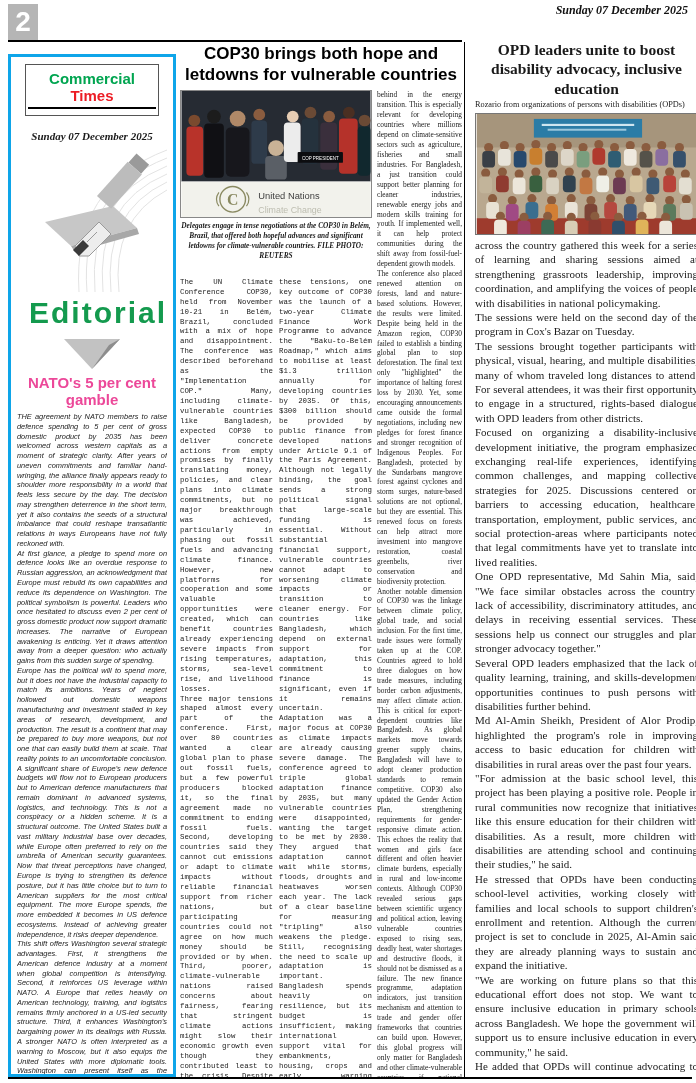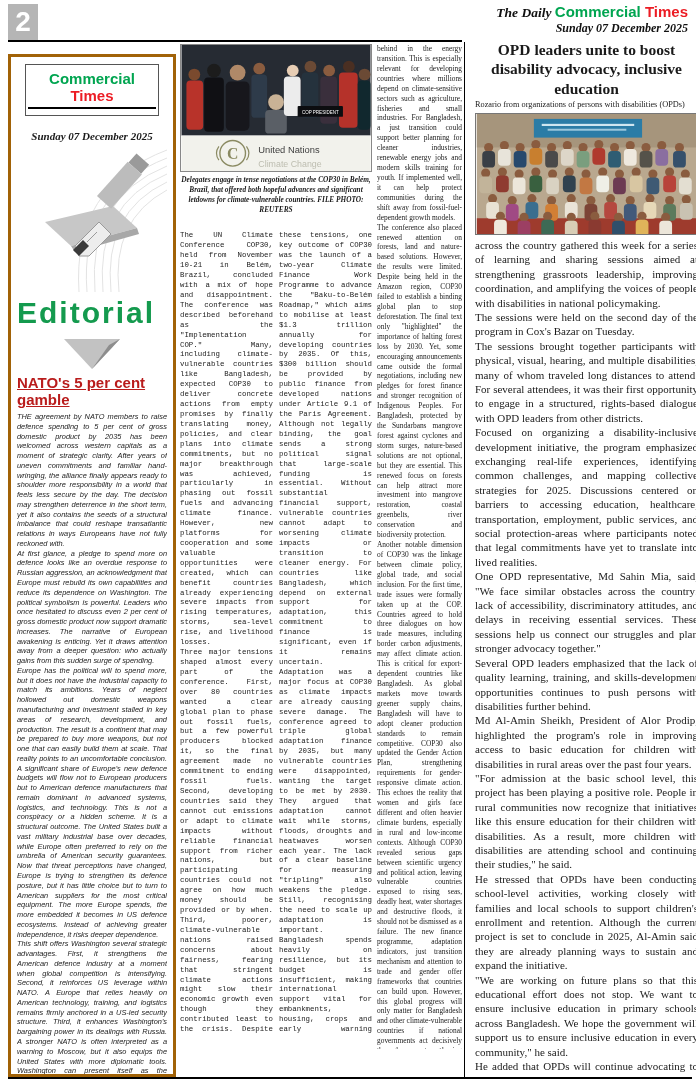--- a/index.html
+++ b/index.html
@@ -11,32 +11,32 @@
   .masthead{position:absolute;right:8px;top:3px;text-align:right;}
   .mh-title{font-size:15px;line-height:17px;}
   .mh-daily{font-family:"Liberation Serif",serif;font-style:italic;font-weight:bold;color:#111;font-size:13.5px;}
   .mh-green{font-family:"Liberation Sans",sans-serif;font-weight:bold;color:#00a550;}
   .mh-red{font-family:"Liberation Sans",sans-serif;font-weight:bold;color:#ec1c24;}
   .mh-date{font:bold italic 12px/15px "Liberation Serif",serif;color:#111;}
   .top-rule{position:absolute;left:8px;top:40px;width:454px;height:2px;background:#000;}
   .bottom-rule{position:absolute;left:8px;top:1077px;width:684px;height:2px;background:#000;}
   .divider-v{position:absolute;left:464px;top:42px;width:1px;height:1035px;background:#000;}
   
-  .editorial{position:absolute;left:8px;top:54px;width:168px;height:1023px;border:3px solid #a16207;
+  .editorial{position:absolute;left:8px;top:54px;width:168px;height:1023px;border:3px solid #0ea5e9;
              box-sizing:border-box;padding:0 6px;overflow:hidden;background:#fff;}
   .ed-logo{margin:7px auto 0;width:128px;border:1px solid #555;text-align:center;padding:5px 2px 6px;
            font:bold 15px "Liberation Sans",sans-serif;}
   .ed-logo .inner{display:inline-block;border-bottom:2px solid #000;padding:0 3px 3px;}
   .ed-date{text-align:center;font:bold italic 11px "Liberation Serif",serif;margin-top:14px;}
   .ed-art{text-align:center;margin-top:2px;}
-  .ed-label{text-align:left;font:bold 30px "Liberation Sans",sans-serif;color:#149a4e;
+  .ed-label{text-align:right;font:bold 30px "Liberation Sans",sans-serif;color:#149a4e;
             letter-spacing:2px;margin-top:0;}
   .ed-triangle{display:flex;justify-content:center;margin:8px 0 4px;}
-  .ed-headline{text-align:left;font:bold 15px "Liberation Sans",sans-serif;color:#b91c1c;
-               margin:2px 0 4px;text-decoration:underline;}
+  .ed-headline{text-align:center;font:bold 15px "Liberation Sans",sans-serif;color:#ec4899;
+               margin:2px 0 4px;}
   .ed-body{font:italic 7.4px/1.32 "Liberation Sans",sans-serif;text-align:justify;
            white-space:pre-line;color:#222;height:688px;overflow:hidden;}
   
   .cop{position:absolute;left:180px;top:44px;width:282px;height:1033px;overflow:hidden;}
   .cop-headline{font:bold 17px/1.22 "Liberation Sans",sans-serif;text-align:center;margin:0 0 5px;color:#000;}
   .cop-flex{display:flex;gap:5px;}
   .cop-left{width:192px;}
   .cop-photo svg{display:block;width:192px;height:128px;border:1px solid #888;box-sizing:border-box;}
   .cop-caption{font:bold italic 7.3px/1.35 "Liberation Serif",serif;text-align:center;margin:3px 0 17px;}
   .cop-cols{column-count:2;column-gap:6px;font-size:7.4px;line-height:1.34;text-align:justify;
@@ -52,23 +52,20 @@
             height:836px;overflow:hidden;}
 </style>
 </head>
 <body>
 
 <div class="page">
 
   <div class="page-num">2</div>
 
   <div class="masthead">
-    <div class="mh-title">
-      <span class="mh-daily">The Daily </span><span class="mh-green">Commercial </span><span class="mh-red">Times</span>
-    </div>
     <div class="mh-date">Sunday 07 December 2025</div>
   </div>
 
   <div class="top-rule"></div>
 
   <aside class="editorial">
     <div class="ed-logo">
       <span class="inner"><span class="mh-green">Commercial </span><span class="mh-red">Times</span></span>
     </div>
     <div class="ed-date">Sunday 07 December 2025</div>
@@ -102,20 +99,21 @@
     </div>
     <h2 class="ed-headline">NATO's 5 per cent gamble</h2>
     <div class="ed-body">THE agreement by NATO members to raise defence spending to 5 per cent of gross domestic product by 2035 has been welcomed across western capitals as a moment of strategic clarity. After years of uneven commitments and familiar hand-wringing, the alliance finally appears ready to shoulder more responsibility in a world that feels less secure by the day. The decision may strengthen deterrence in the short term, yet it also contains the seeds of a structural imbalance that could reshape transatlantic relations in ways Europeans have not fully reckoned with.
 At first glance, a pledge to spend more on defence looks like an overdue response to Russian aggression, an acknowledgment that Europe must rebuild its own capabilities and reduce its dependence on Washington. The political symbolism is powerful. Leaders who once hesitated to discuss even 2 per cent of gross domestic product now support dramatic increases. The narrative of European awakening is enticing. Yet it draws attention away from a deeper question: who actually gains from this sudden surge of spending.
 Europe has the political will to spend more, but it does not have the industrial capacity to match its ambitions. Years of neglect hollowed out domestic weapons manufacturing and investment stalled in key areas of research, development, and production. The result is a continent that may be prepared to buy more weapons, but not one that can easily build them at scale. That reality points to an uncomfortable conclusion. A significant share of Europe's new defence budgets will flow not to European producers but to American defence manufacturers that remain dominant in advanced systems, logistics, and technology. This is not a conspiracy or a hidden scheme. It is a structural outcome. The United States built a vast military industrial base over decades, while Europe often preferred to rely on the umbrella of American security guarantees. Now that threat perceptions have changed, Europe is trying to strengthen its defence posture, but it has little choice but to turn to American suppliers for the most critical equipment. The more Europe spends, the more embedded it becomes in US defence ecosystems. Instead of achieving greater independence, it risks deeper dependence.
 This shift offers Washington several strategic advantages. First, it strengthens the American defence industry at a moment when global competition is intensifying. Second, it reinforces US leverage within NATO. A Europe that relies heavily on American technology, training, and logistics remains firmly anchored in a US-led security structure. Third, it enhances Washington's bargaining power in its dealings with Russia. A stronger NATO is often interpreted as a warning to Moscow, but it also equips the United States with more diplomatic tools. Washington can present itself as the indispensable leader of a revitalized alliance, something it may choose to wield in negotiations or crises.
 For Europe, the implications are mixed. On one hand, increased defence spending does improve readiness and resilience. On the other, it raises the risk of long-term misalignment between political aspirations and practical outcomes. European leaders speak frequently about strategic autonomy, but autonomy requires more than large budgets. It requires coherent planning, shared priorities, and industrial cooperation. Without these, the 5 percent commitment becomes a fiscal gesture rather than a strategic transformation. There are also domestic consequences that European leaders will soon confront. Voters across the continent already face rising living costs, strained public services, and growing political polarization. Redirecting vast sums toward defence will inevitably shape future elections. In societies where political trust is fragile, the public may question why so much money is being spent on weapons rather than schools, hospitals, or climate resilience. If public support falters, governments may struggle to sustain the very spending they have promised.</div>
   </aside>
 
   <section class="cop">
+    <h1 class="cop-headline">COP30 brings both hope and letdowns for vulnerable countries</h1>
     <div class="cop-flex">
       <div class="cop-left">
         <div class="cop-photo">
           <svg viewBox="0 0 192 128">
             <rect width="192" height="92" fill="#262b33"></rect>
             <g>
               <circle cx="13" cy="30" r="6" fill="#7a4a2e"></circle>
                 <rect x="5" y="36" width="17" height="50" rx="4" fill="#b8332a"></rect>
               <circle cx="33" cy="26" r="7" fill="#1c1c1c"></circle>
                 <rect x="23" y="33" width="20" height="55" rx="4" fill="#101014"></rect>

